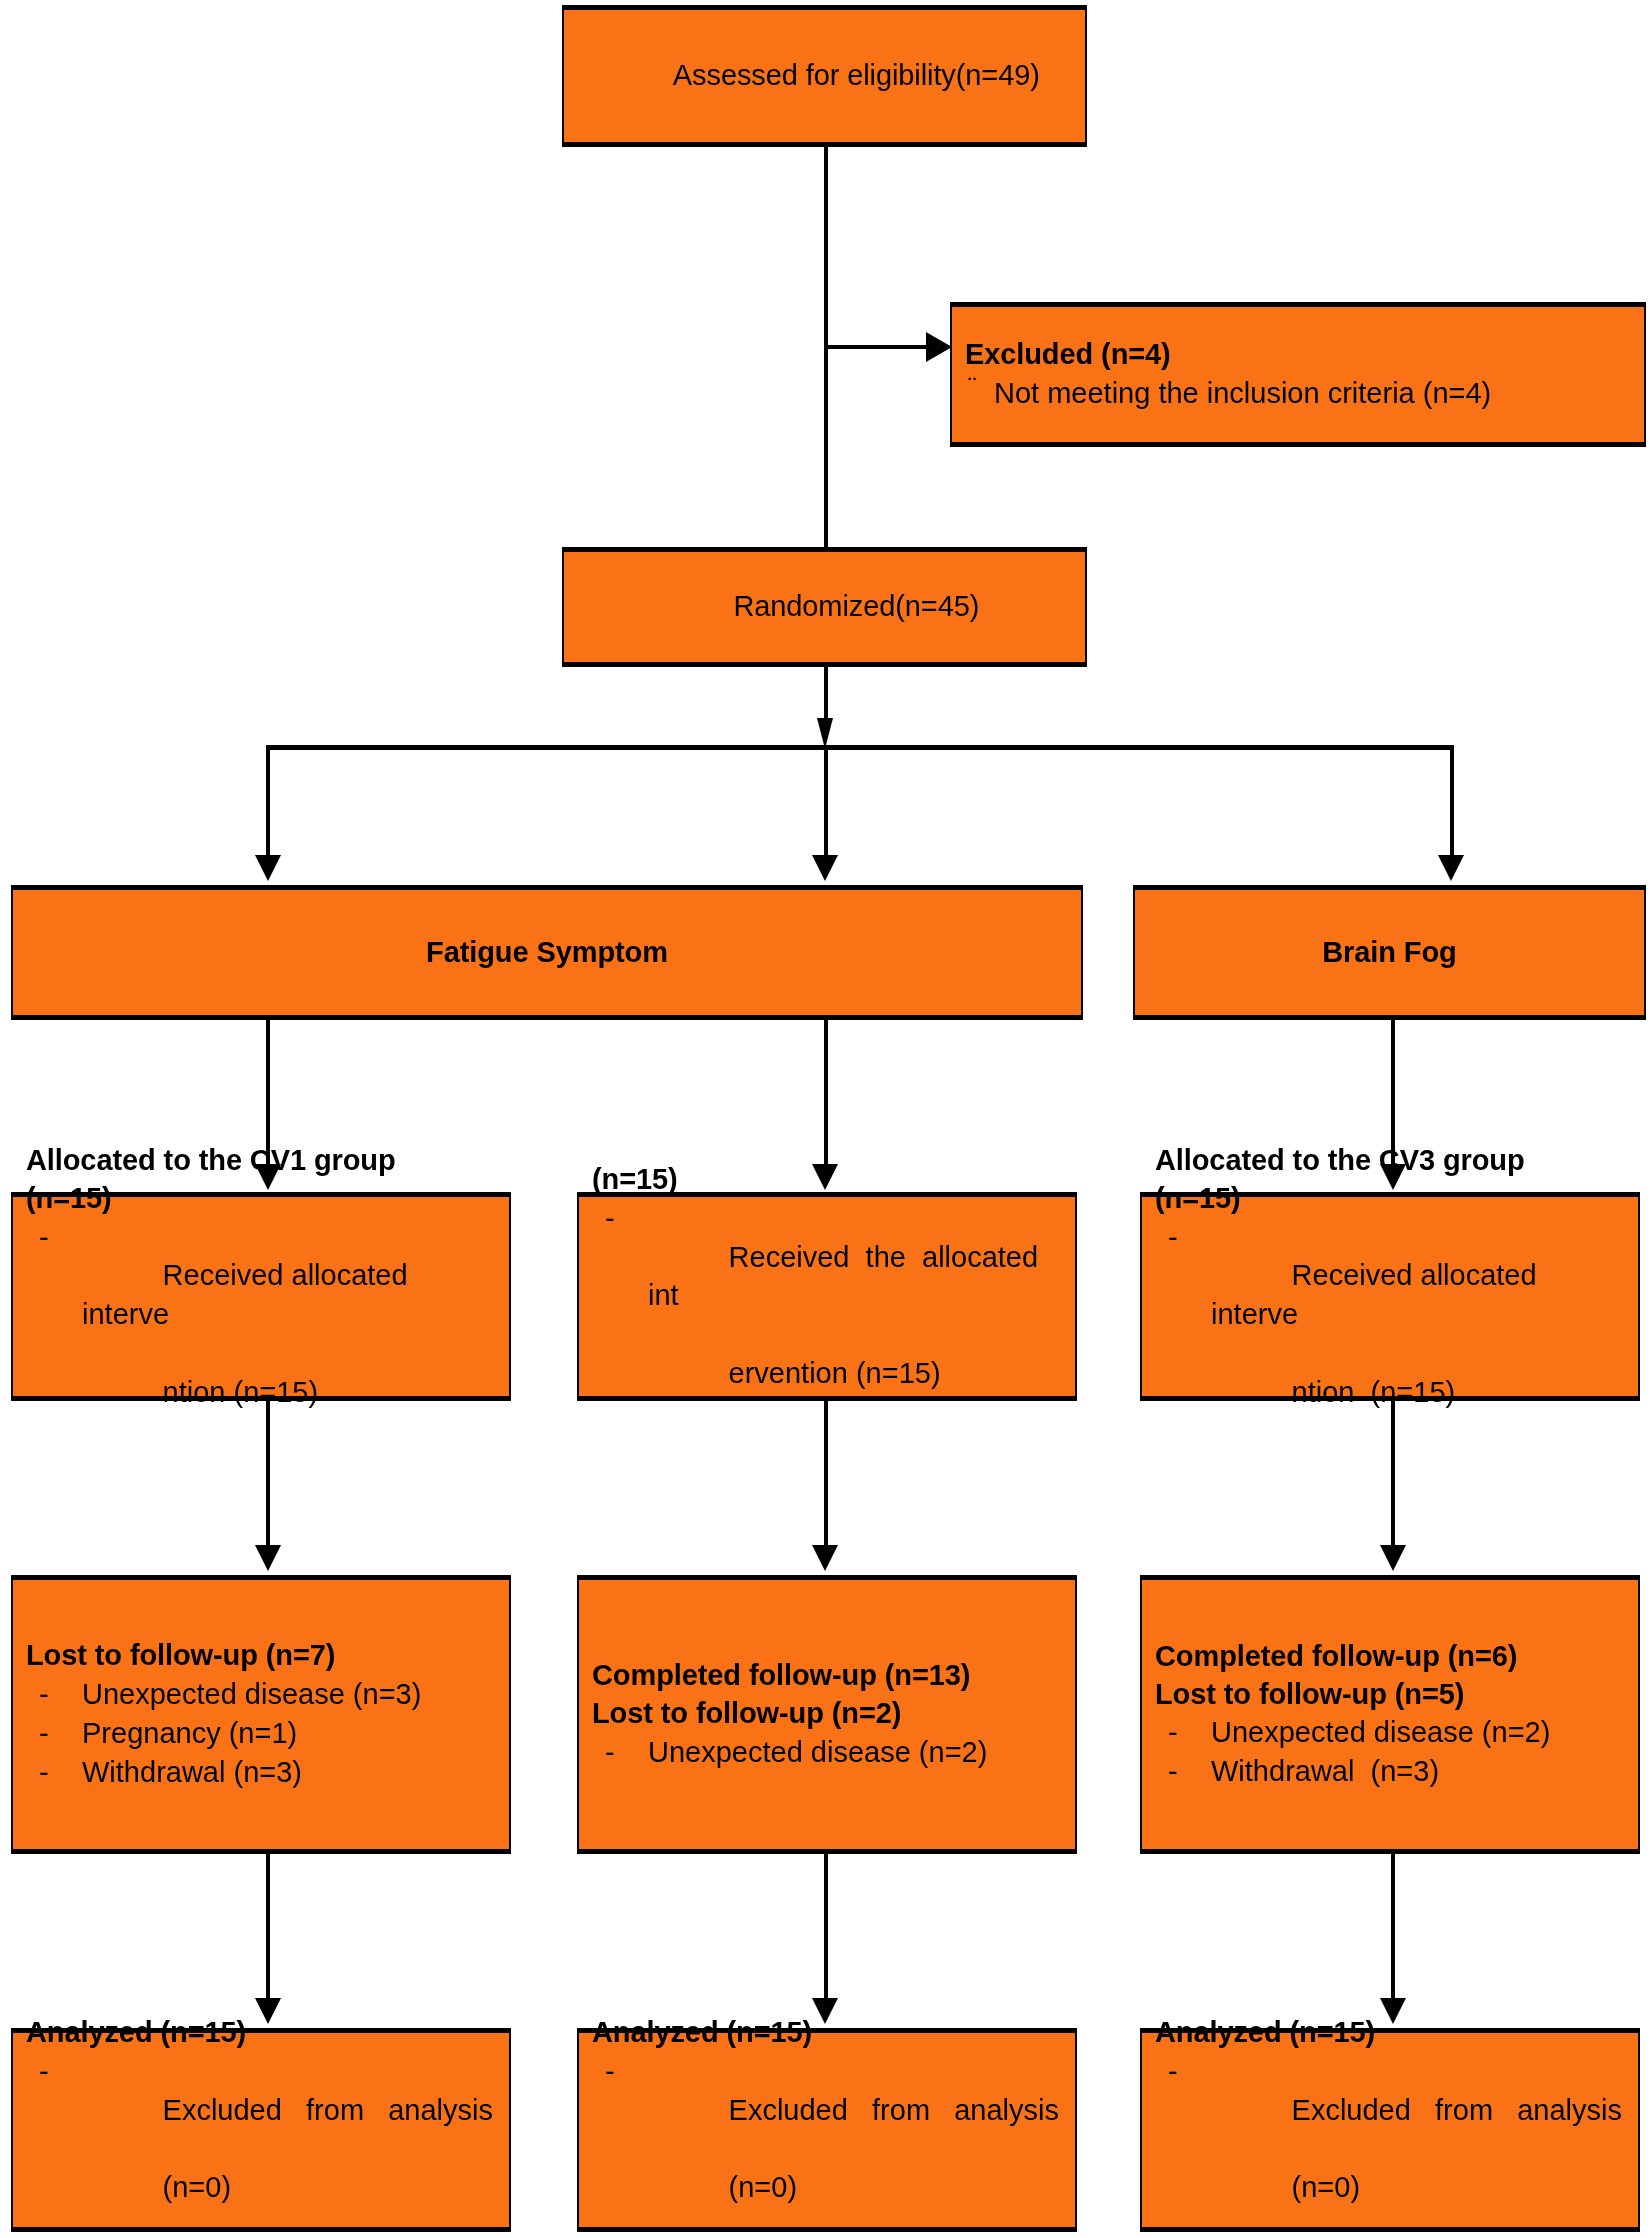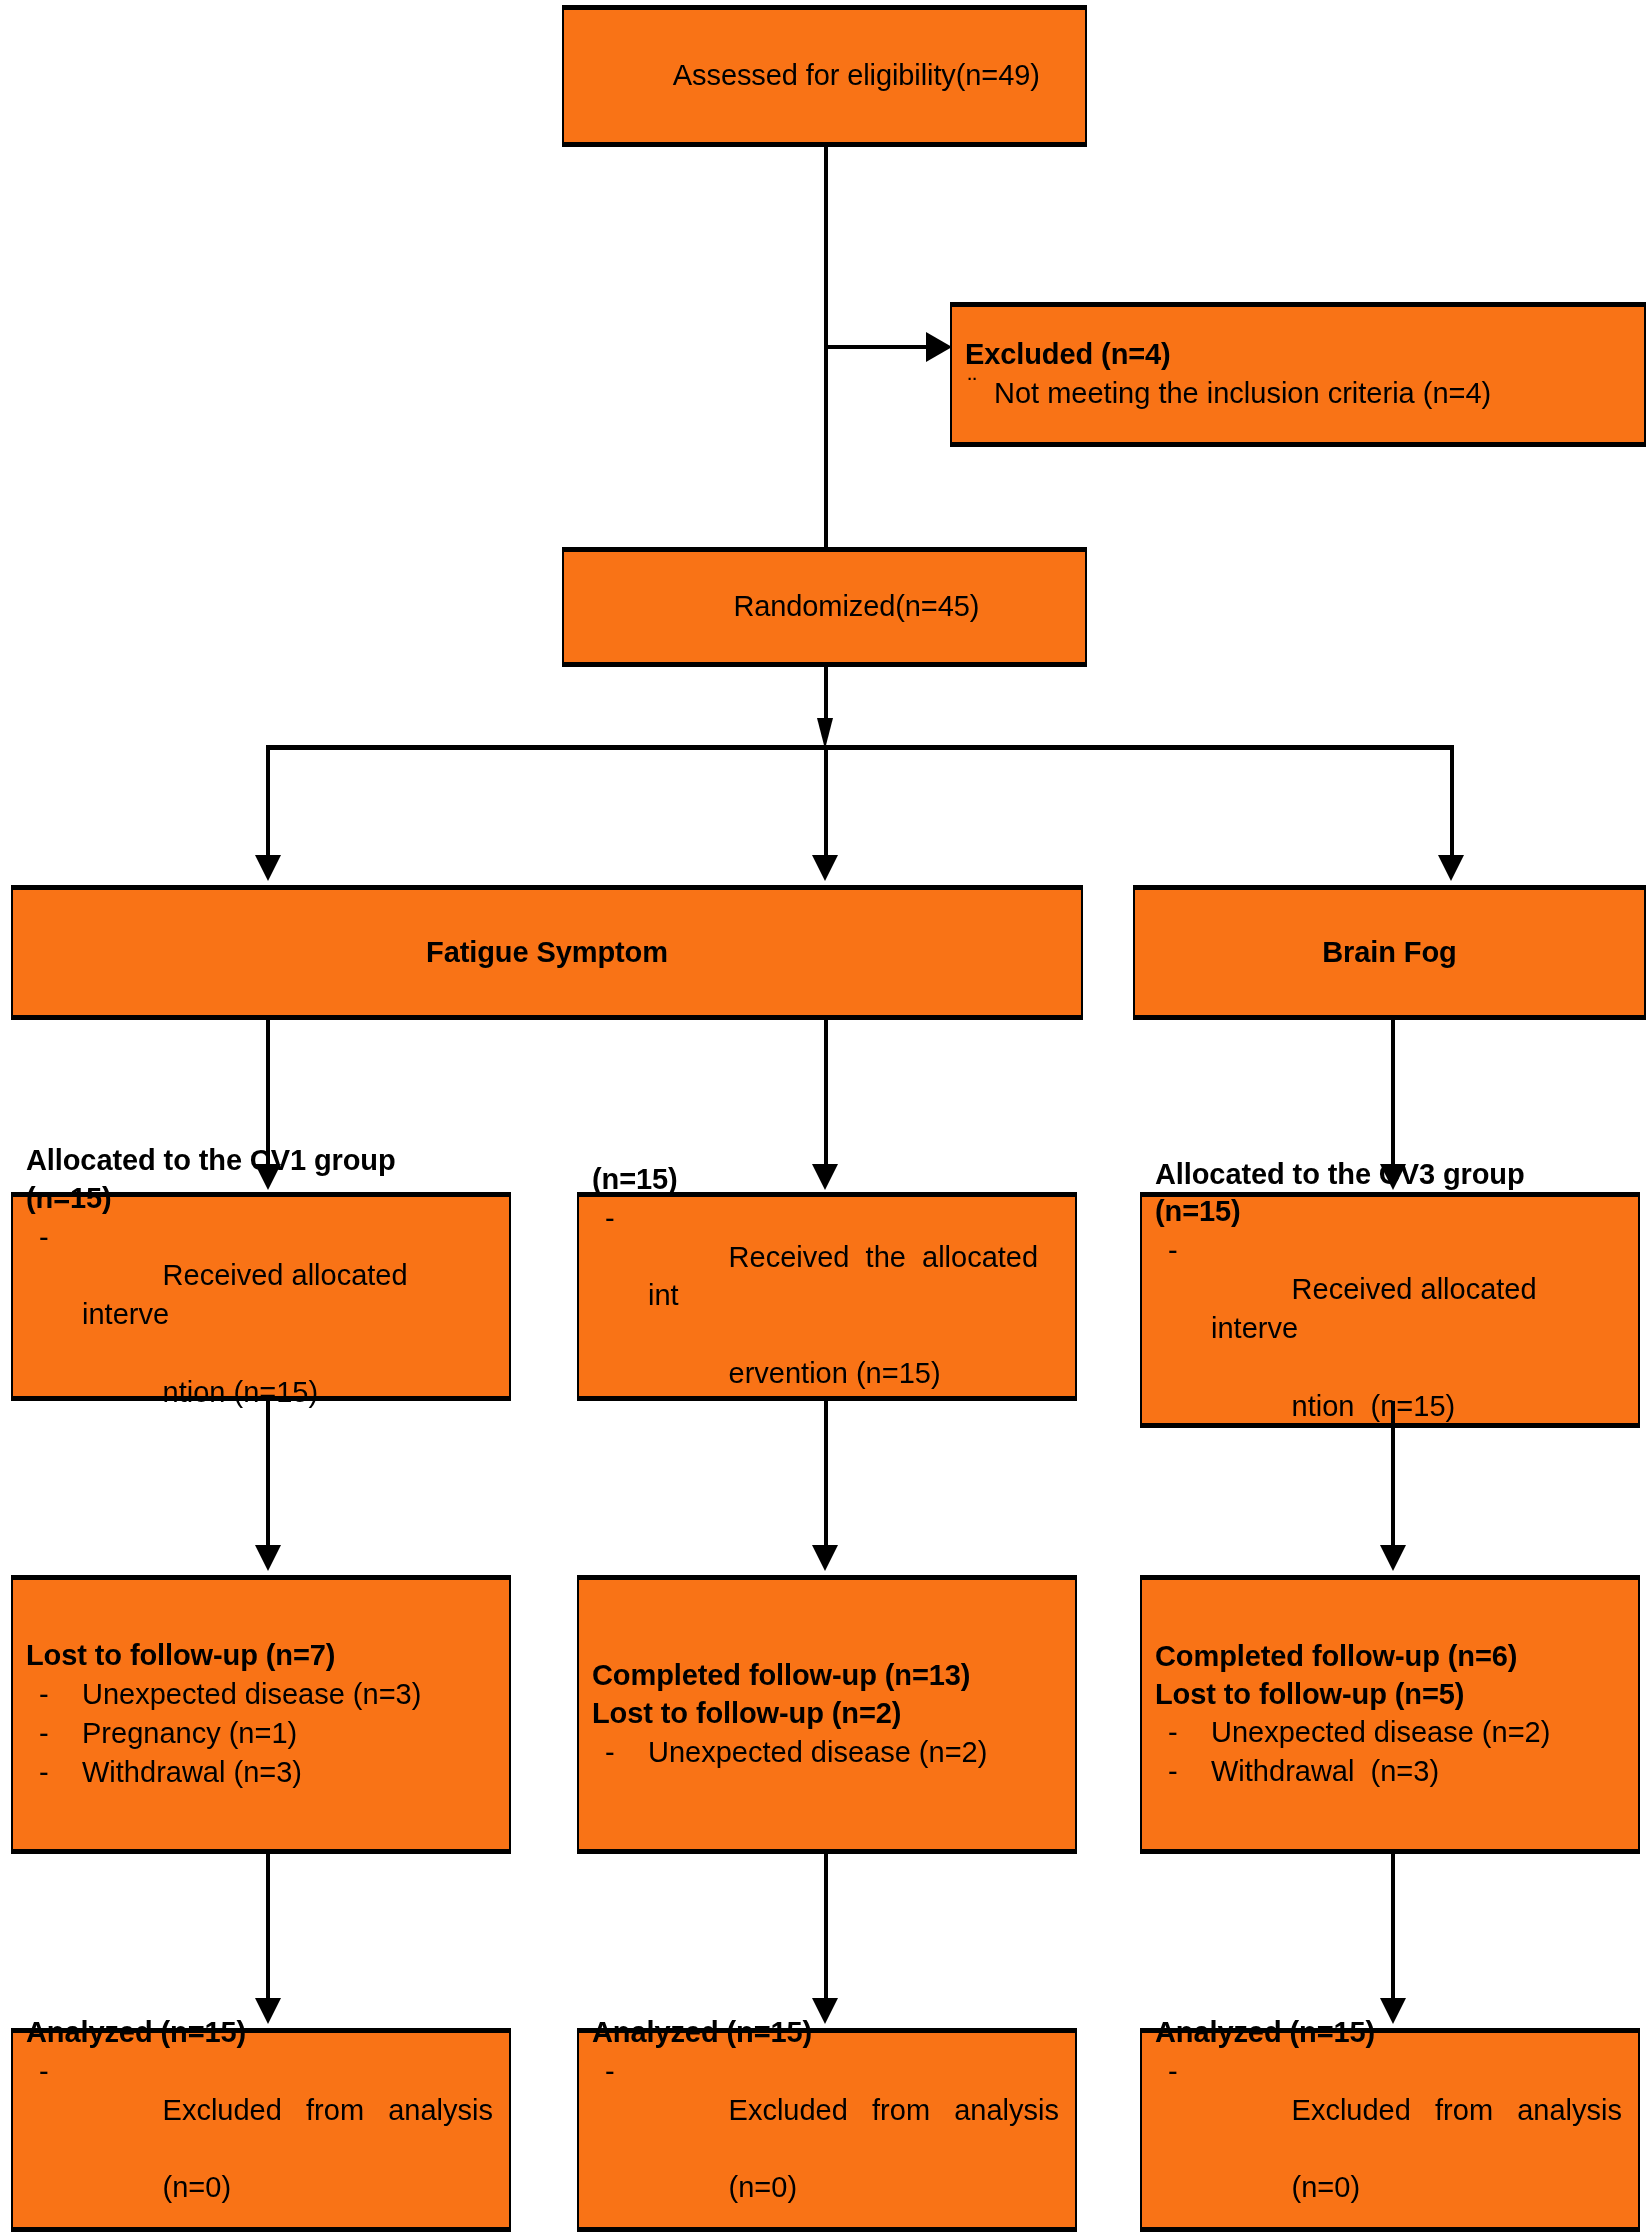--- a/index.html
+++ b/index.html
@@ -198,21 +198,21 @@
       <div class="bullet">
         <span class="marker">-</span>
         <span class="body nojustify">
           <span>Received  the  allocated  int</span><br>
           <span>ervention (n=15)</span>
         </span>
       </div>
     </div>
   </div>
 
-  <div class="box" style="left:1140px; top:1192px; width:500px; height:236px;">
+  <div class="box" style="left:1140px; top:1192px; width:500px; height:209px;">
     <div class="box-inner">
       <div class="line bold">Allocated to the CV3 group</div>
       <div class="line bold">(n=15)</div>
       <div class="bullet">
         <span class="marker">-</span>
         <span class="body nojustify">
           <span>Received allocated interve</span><br>
           <span>ntion  (n=15)</span>
         </span>
       </div>

